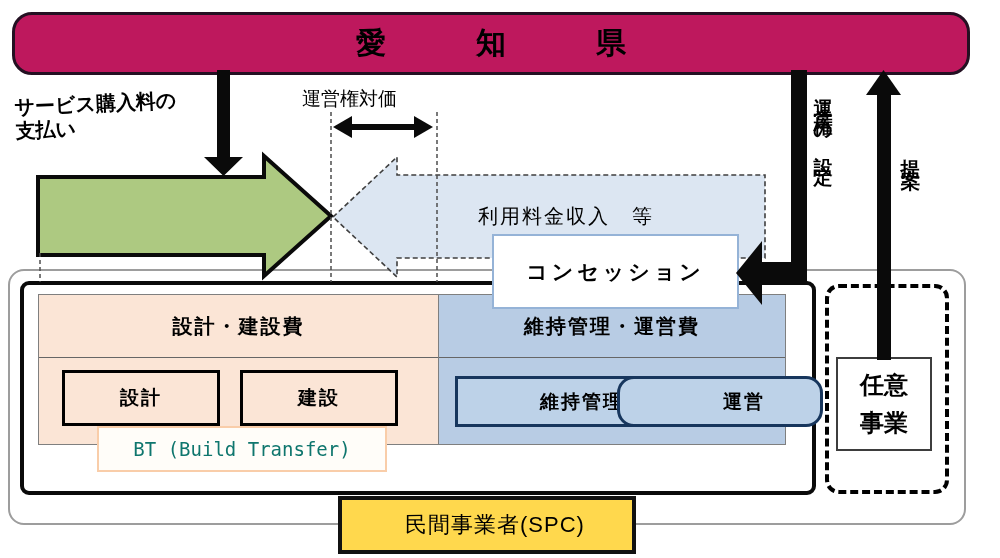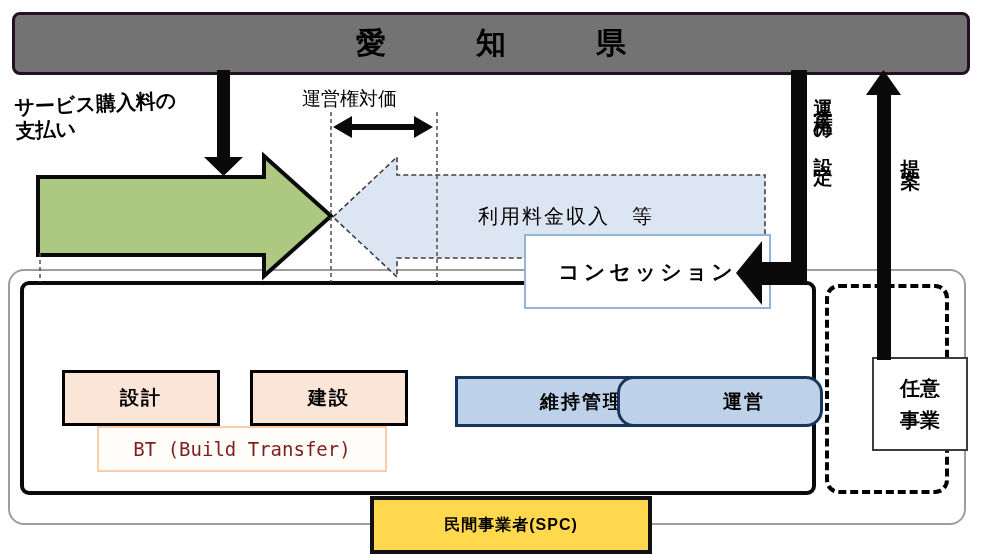--- a/index.html
+++ b/index.html
@@ -1,25 +1,25 @@
 <!DOCTYPE html>
 <html><head>
 <meta charset="utf-8">
 <style>
   html,body{margin:0;padding:0;background:#fff;}
   #canvas{position:relative;width:1000px;height:558px;background:#fff;overflow:hidden;
           font-family:"Liberation Sans",sans-serif;color:#000;}
   .abs{position:absolute;}
-  .z1{z-index:1;} .z2{z-index:2;} .z3{z-index:3;margin-left:32px;} .z4{z-index:4;} .z5{z-index:5;}
+  .z1{z-index:1;} .z2{z-index:2;} .z3{z-index:3;} .z4{z-index:4;} .z5{z-index:5;}
   .prelines{white-space:pre-line;}
   .center{display:flex;align-items:center;justify-content:center;text-align:center;}
 
   
-  #aichi-bar{left:12px;top:12px;width:952px;height:57px;background:#737373;
-             border:3px solid #241022;border-radius:8px;z-index:1;}
+  #aichi-bar{left:12px;top:12px;width:952px;height:57px;background:#be185d;
+             border:3px solid #241022;border-radius:20px;z-index:1;}
   #aichi-bar .t{font-size:30px;font-weight:bold;letter-spacing:30px;text-indent:30px;}
 
   
   #outer-box{left:8px;top:269px;width:954px;height:252px;border:2px solid #9d9d9d;
              border-radius:16px;background:#fff;}
   
   #spc-inner-box{left:20px;top:281px;width:788px;height:206px;border:4px solid #0a0a0a;
              border-radius:9px;background:#fff;}
 
   
@@ -27,41 +27,41 @@
              display:flex;}
   .half{height:100%;}
   #half-design{width:399px;background:#FBE5D6;border-right:1.5px solid #7f7f7f;}
   #half-maintain{flex:1;background:#B8CCE4;}
   .half .hdr{height:62px;border-bottom:1.5px solid #666;display:flex;align-items:center;
              justify-content:center;font-size:20px;font-weight:bold;letter-spacing:2px;}
   .task-box{border:3px solid #000;background:#FBE5D6;font-size:19px;font-weight:bold;
             letter-spacing:2px;}
   .task-box.blue{border:3px solid #17365D;background:#BDD2E8;padding-left:48px;}
   #box-sekkei{left:62px;top:370px;width:152px;height:50px;}
-  #box-kensetsu{left:250px;top:370px;width:152px;height:50px;}
+  #box-kensetsu{left:240px;top:370px;width:152px;height:50px;}
   #box-iji{left:455px;top:376px;width:152px;height:45px;}
   #box-unei{left:617px;top:376px;width:152px;height:45px;border-radius:17px;}
 
   #bt-box{left:97px;top:426px;width:286px;height:42px;background:#FFFDF9;
-          border:2px solid #F9CDA9;color:#7f1d1d;font-size:19px;
+          border:2px solid #F9CDA9;color:#0f766e;font-size:19px;
           font-family:"DejaVu Sans Mono",monospace;}
 
   
   #optional-dashed{left:825px;top:284px;width:116px;height:202px;border:4px dashed #000;
                    border-radius:14px;background:transparent;}
-  #optional-box{left:872px;top:357px;width:92px;height:90px;border:2px solid #3d3d3d;
-                background:#fff;font-size:20px;font-weight:bold;line-height:1.6;}
+  #optional-box{left:836px;top:357px;width:92px;height:90px;border:2px solid #3d3d3d;
+                background:#fff;font-size:24px;font-weight:bold;line-height:1.6;}
 
   
   #concession-box{left:492px;top:234px;width:243px;height:71px;background:#fff;
                   border:2px solid #95B3D7;font-size:21px;font-weight:600;letter-spacing:4px;}
 
   
   #spc-box{left:338px;top:496px;width:274px;height:50px;background:#FFD84D;
-           border:4px solid #111;font-size:16px;font-weight:bold;letter-spacing:1px;}
+           border:4px solid #111;font-size:22px;font-weight:normal;letter-spacing:1px;padding-left:16px;}
 
   
   #lbl-service-payment{left:14px;top:95px;font-size:20px;font-weight:bold;line-height:1.2;
                        transform:rotate(-2.5deg);transform-origin:left top;}
   #lbl-uneiken-taika{left:302px;top:86px;font-size:19px;font-weight:normal;}
   #lbl-green-arrow{left:54px;top:186px;font-size:19px;font-weight:bold;line-height:1.35;}
   #lbl-riyou{left:478px;top:203px;font-size:20px;font-weight:normal;letter-spacing:2px;}
   #lbl-uneiken-settei{left:810px;top:84px;writing-mode:vertical-rl;font-size:19px;
                       font-weight:600;letter-spacing:9px;}
   #lbl-teian{left:898px;top:143px;writing-mode:vertical-rl;font-size:20px;
@@ -70,20 +70,28 @@
   svg{position:absolute;left:0;top:0;pointer-events:none;}
 </style>
 </head>
 <body>
 
 <div id="canvas">
 
   <div id="outer-box" class="abs z1"></div>
   <div id="spc-inner-box" class="abs z1"></div>
 
+  <div id="cost-wrap" class="abs z1">
+    <div id="half-design" class="half">
+      <div class="hdr">設計・建設費</div>
+    </div>
+    <div id="half-maintain" class="half">
+      <div class="hdr">維持管理・運営費</div>
+    </div>
+  </div>
 
   <div id="box-sekkei" class="abs z1 center task-box">設計</div>
   <div id="box-kensetsu" class="abs z1 center task-box">建設</div>
   <div id="box-iji" class="abs z1 center task-box blue">維持管理</div>
   <div id="box-unei" class="abs z1 center task-box blue">運営</div>
 
   <div id="bt-box" class="abs z1 center">BT (Build Transfer)</div>
 
   <div id="optional-dashed" class="abs z1"></div>
   <div id="optional-box" class="abs z1 center prelines">任意

